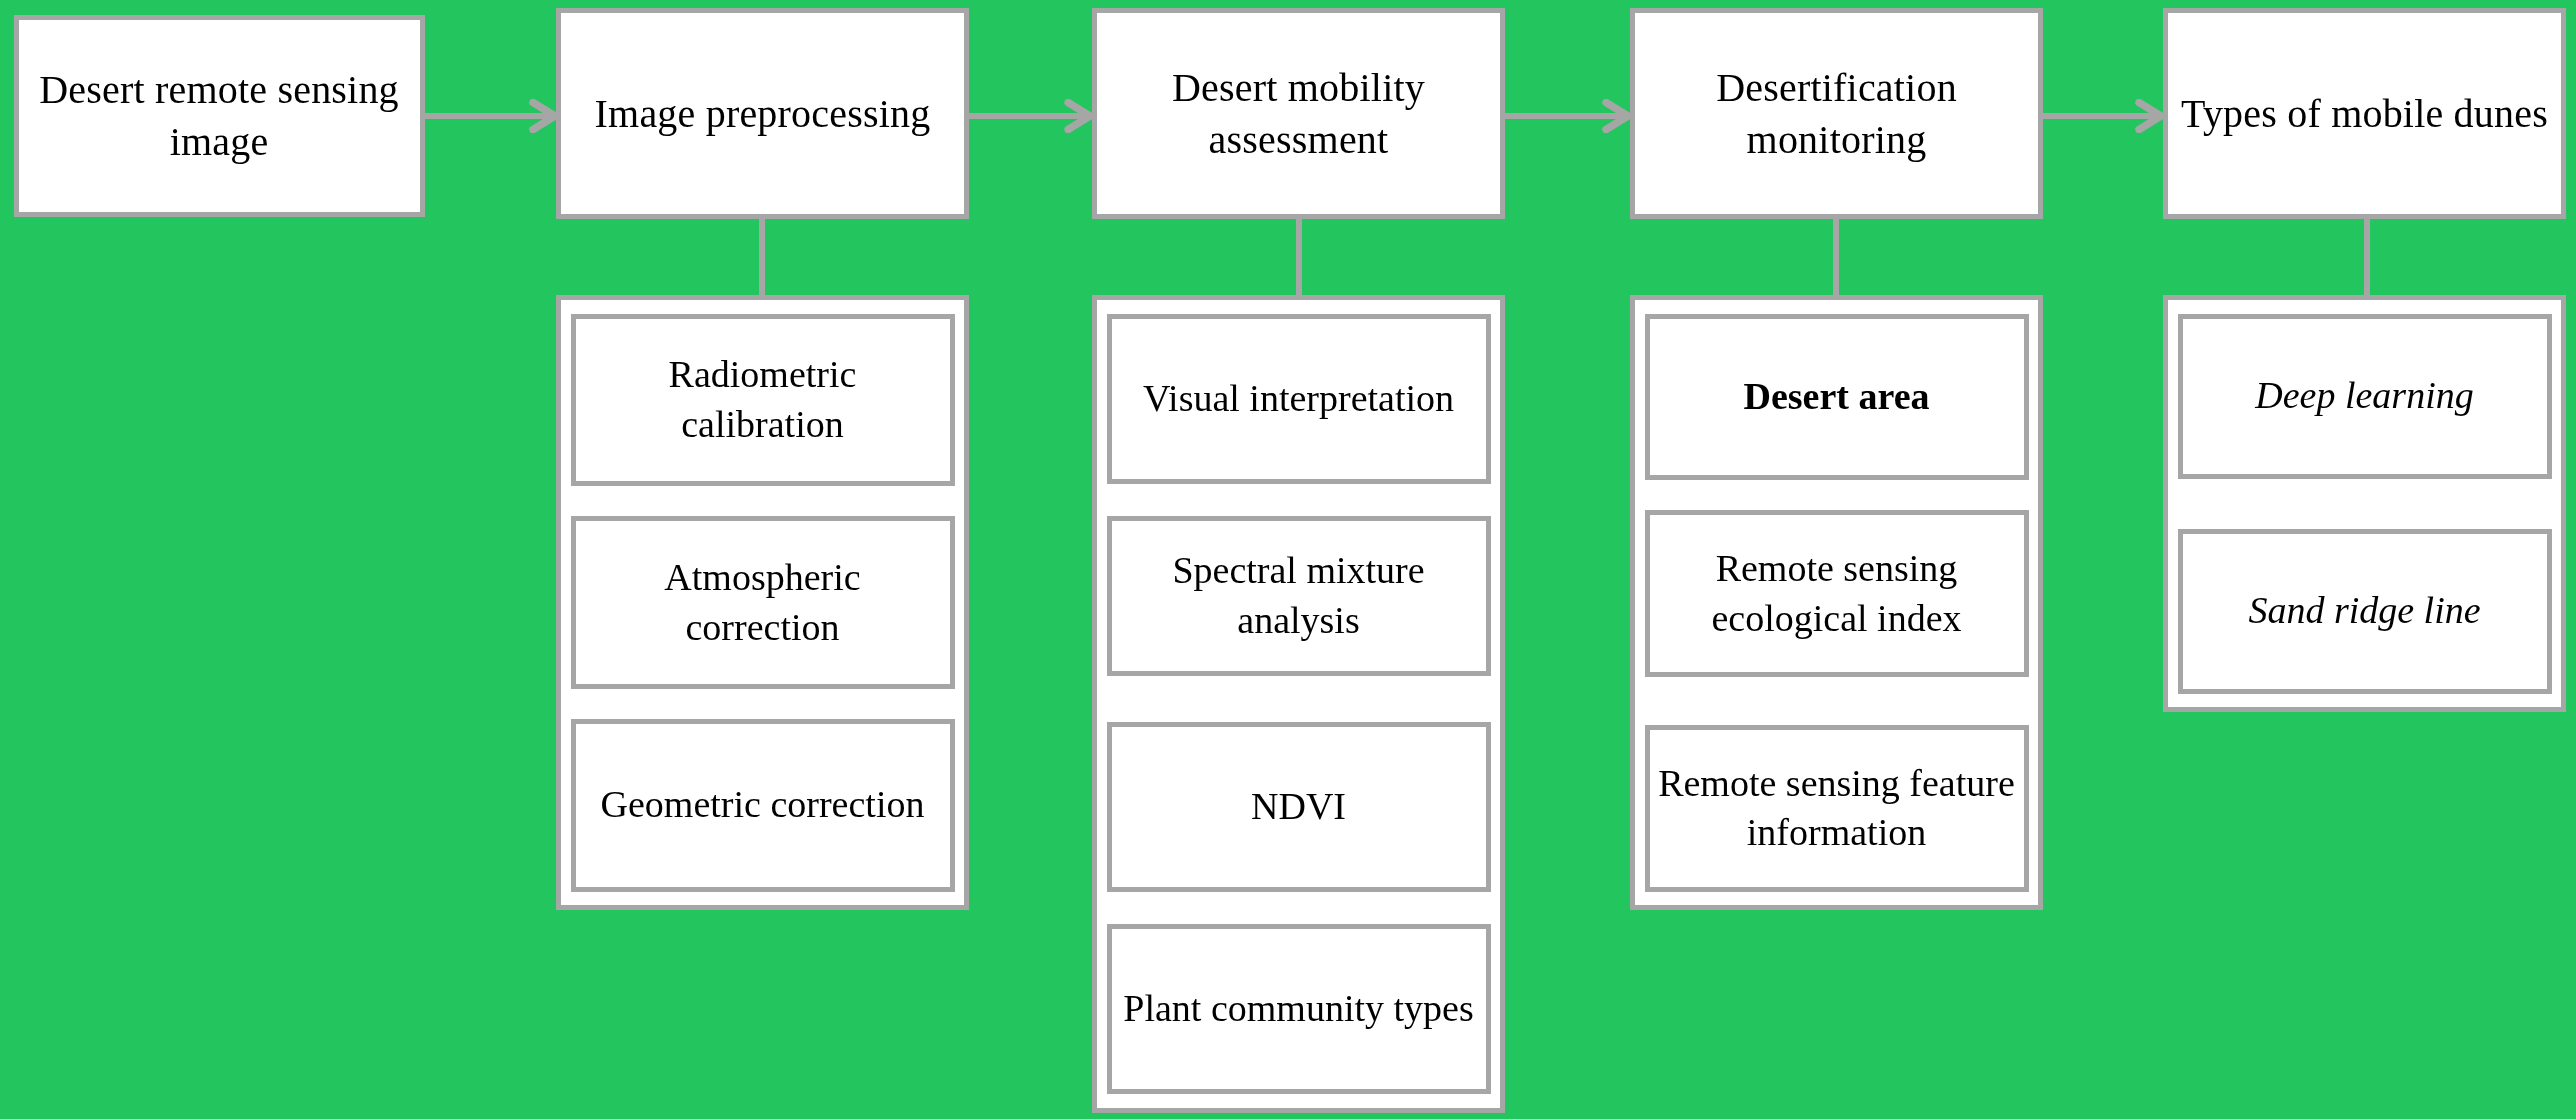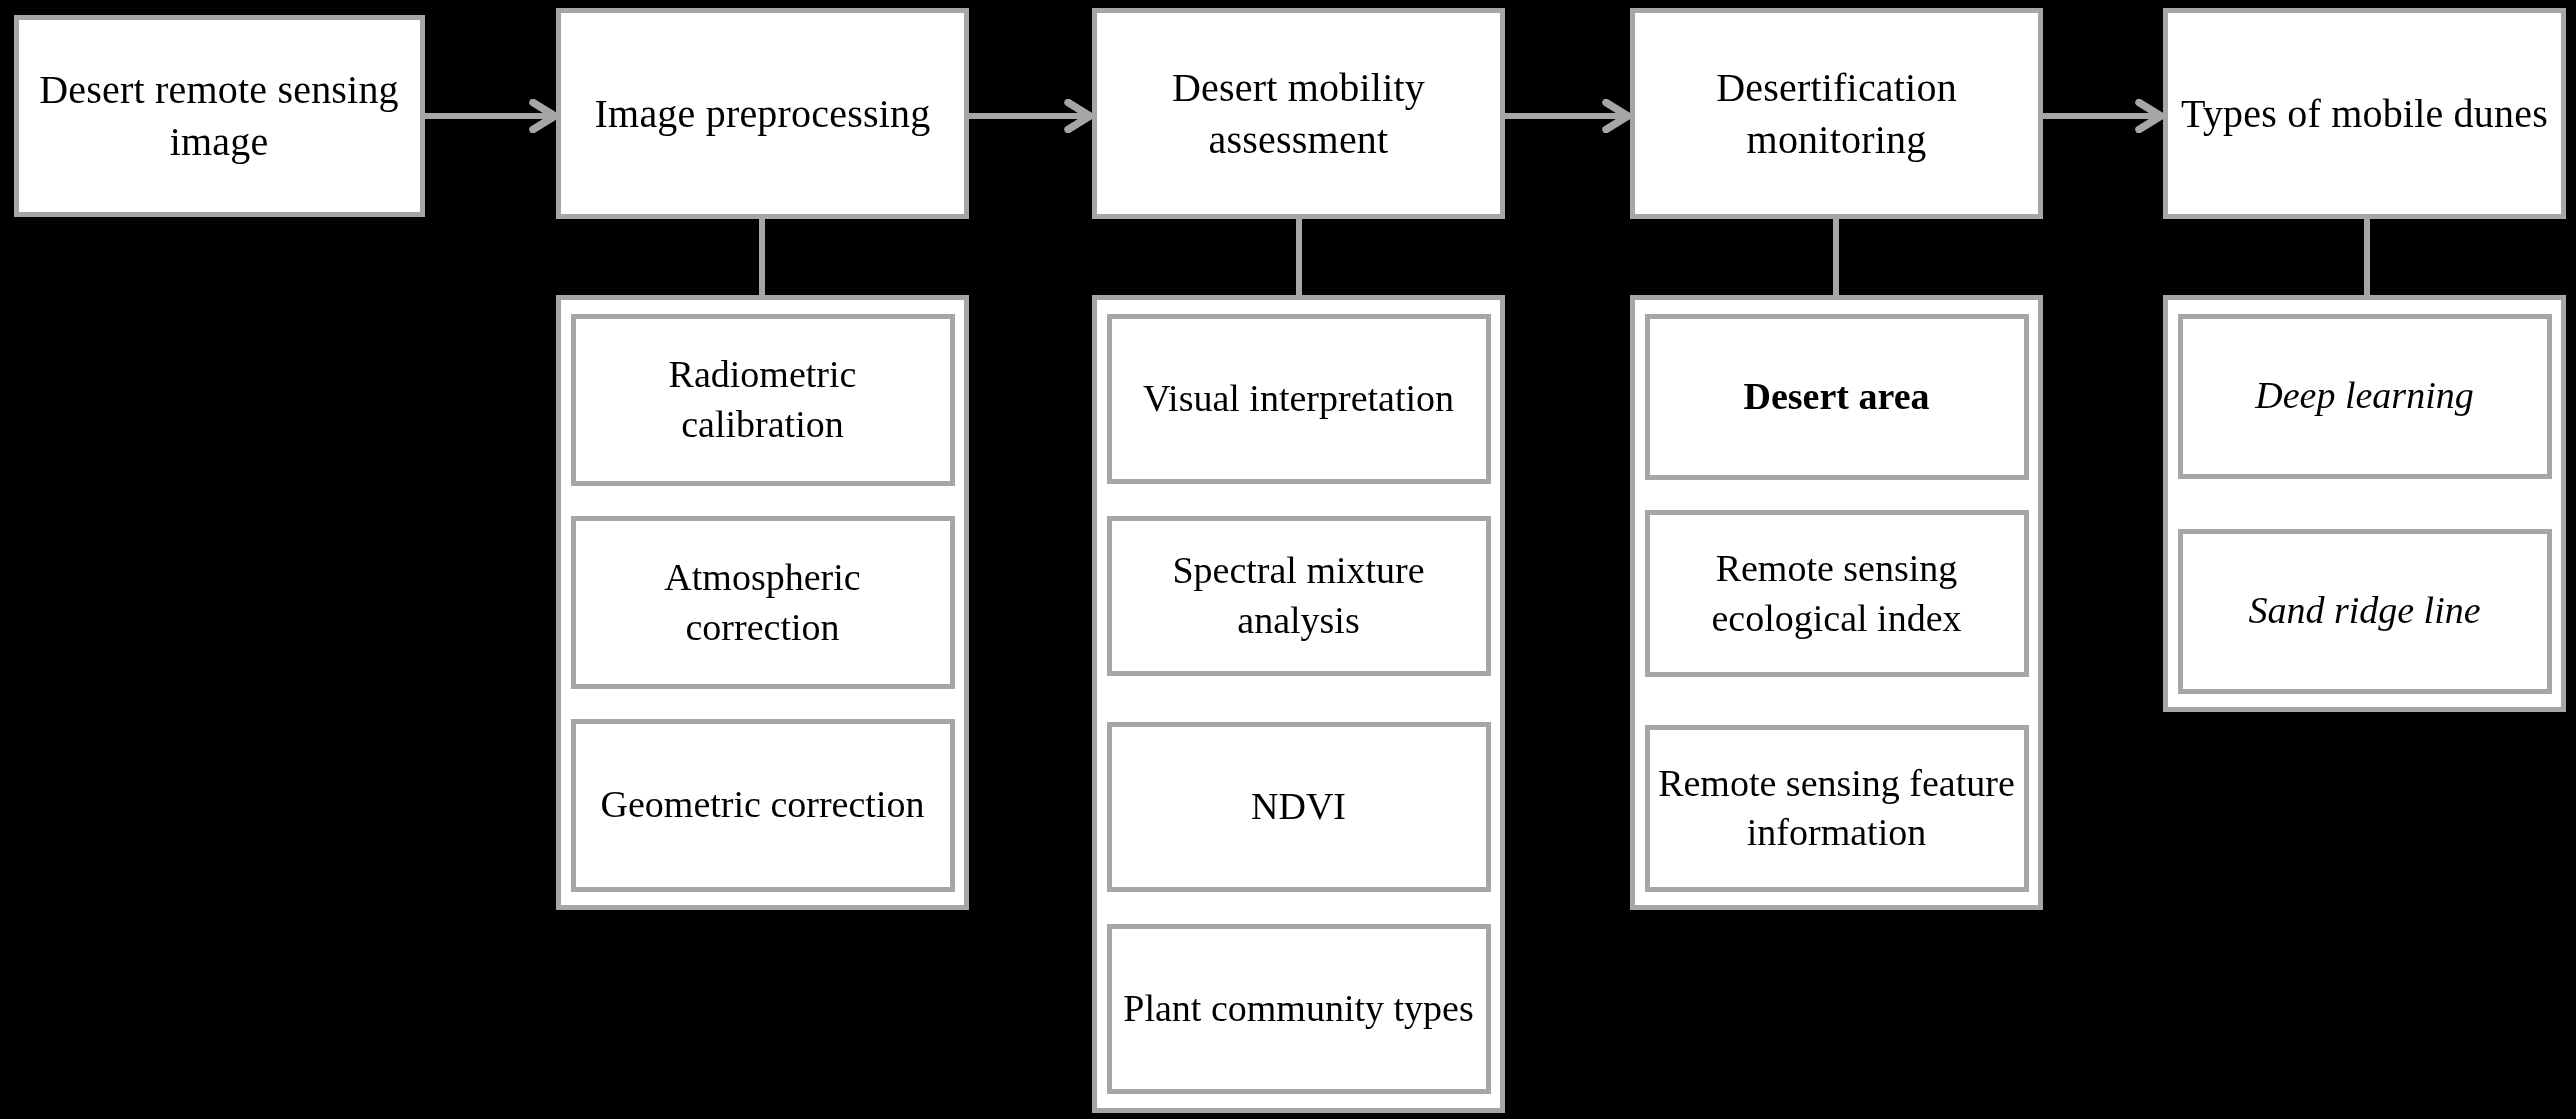--- a/index.html
+++ b/index.html
@@ -12,21 +12,21 @@
     height: 1119px;
     font-family: "Liberation Serif", "DejaVu Serif", serif;
     color: #000000;
     overflow: hidden;
   }
 
   #canvas {
     position: relative;
     width: 2576px;
     height: 1119px;
-    background: #000000;
+    background: #22c55e;
   }
 
   
   .stage-box {
     position: absolute;
     box-sizing: border-box;
     border: 5.9px solid #a6a6a6;
     background: #ffffff;
     display: flex;
     align-items: center;

